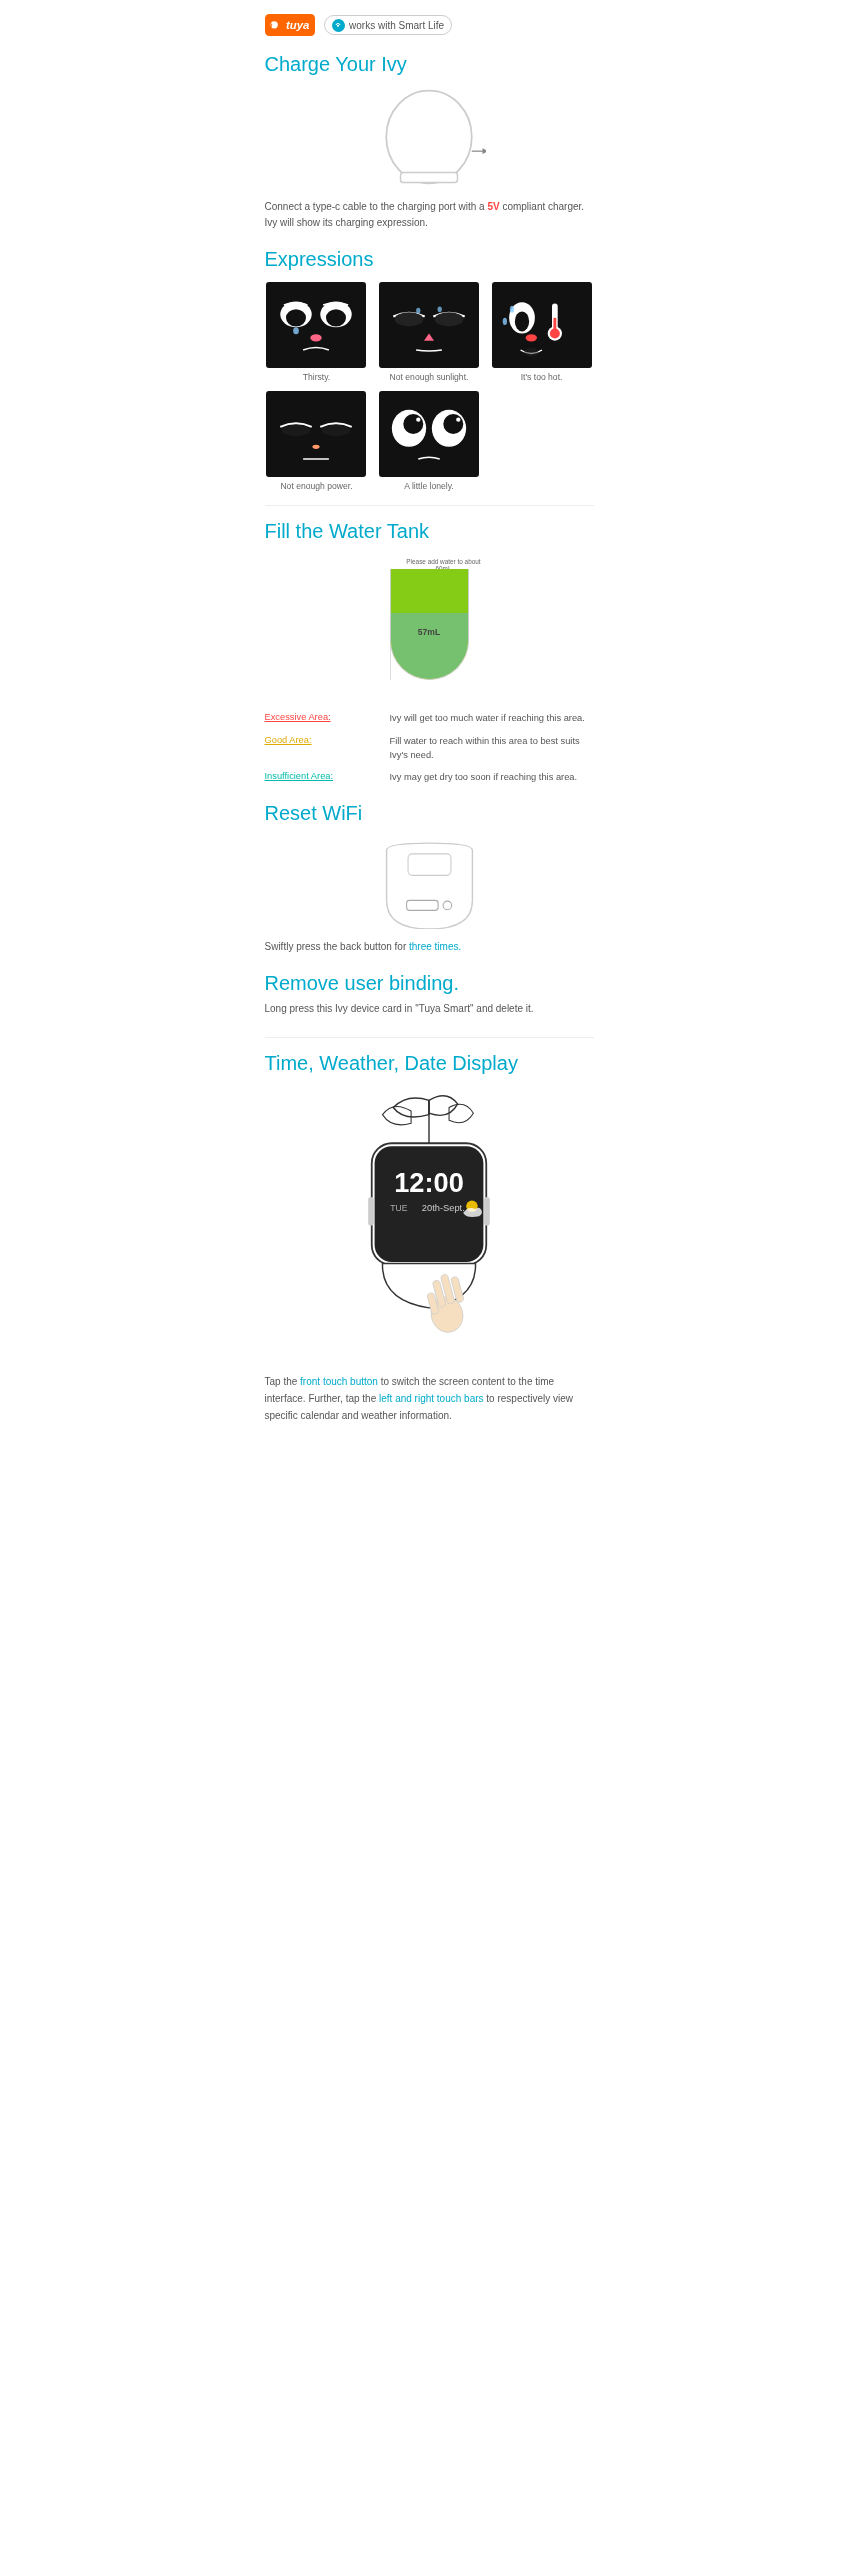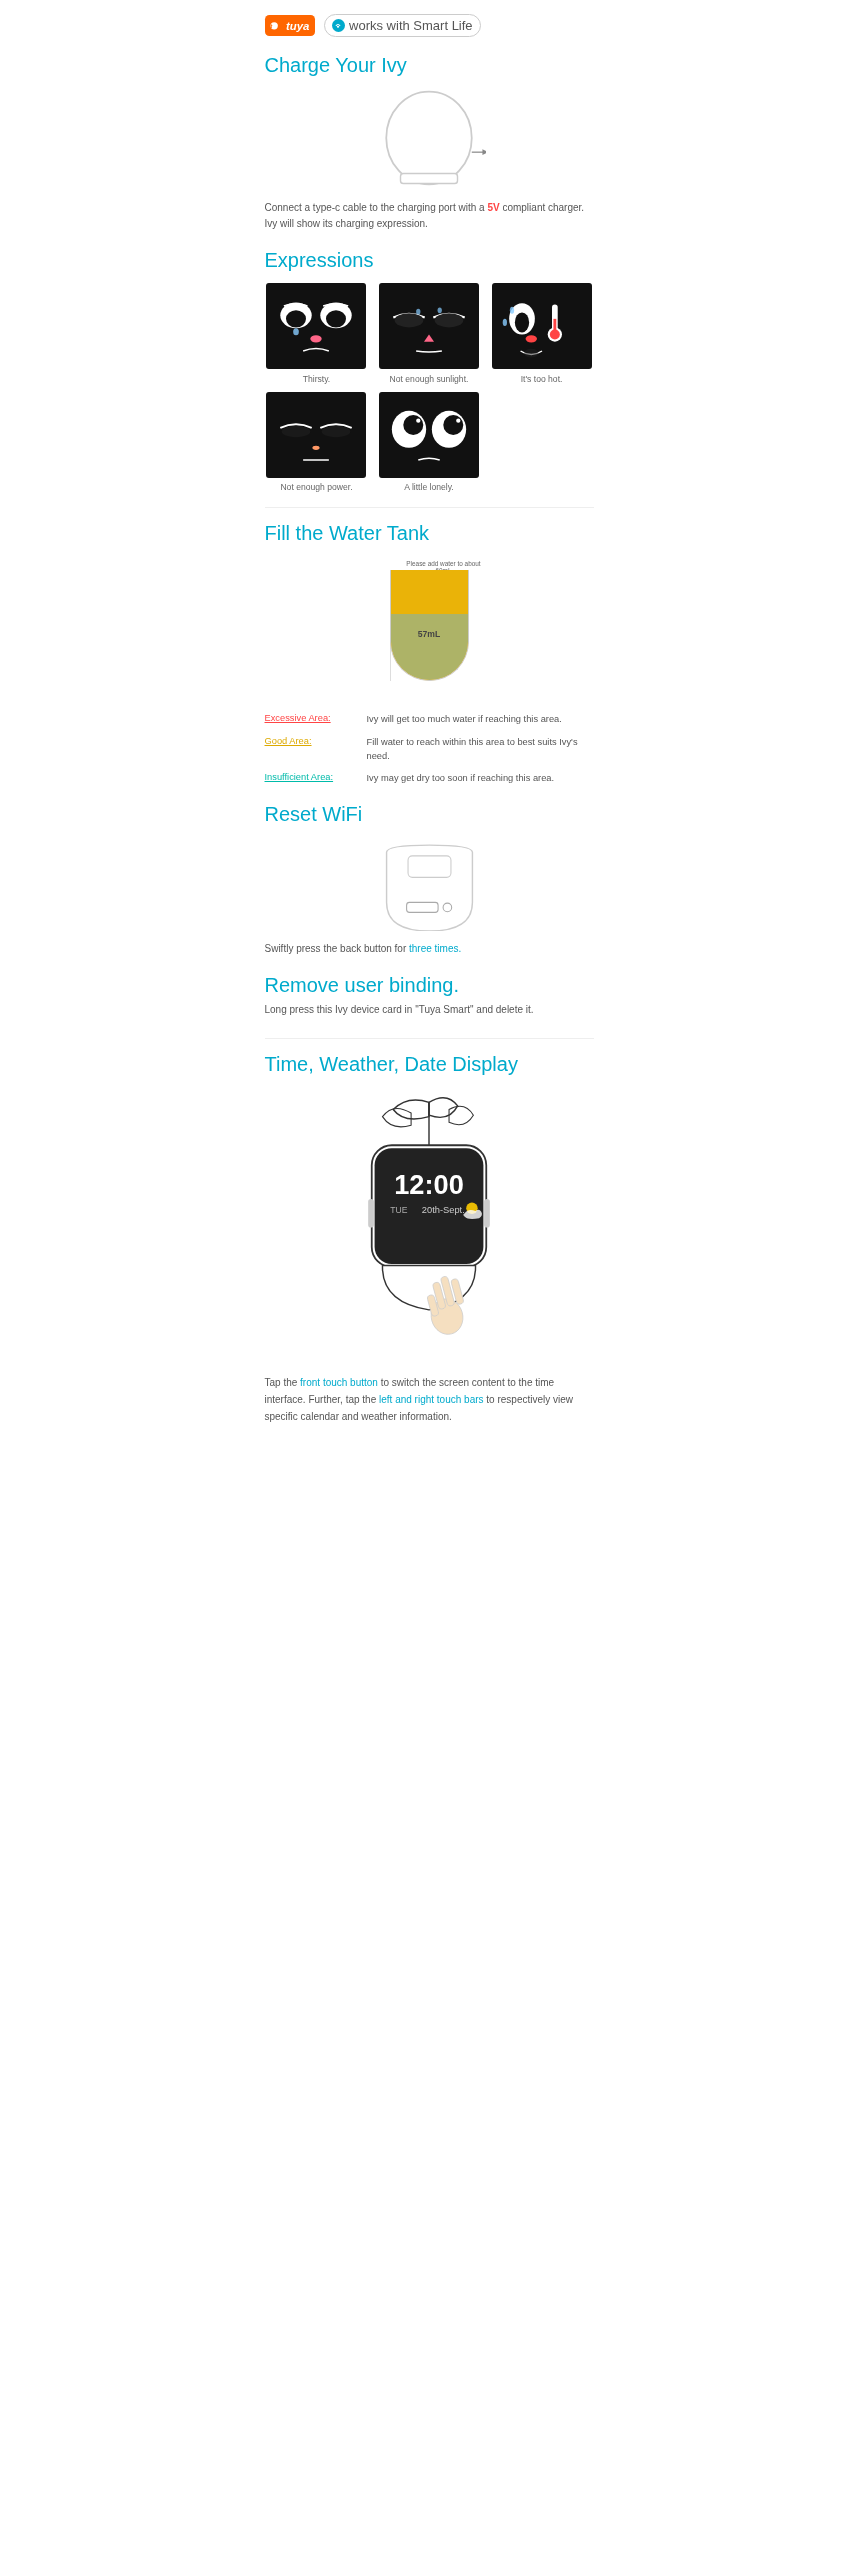--- a/index.html
+++ b/index.html
@@ -31,21 +31,21 @@
       width: 15.7px;
       height: 15.7px;
     }
     .smart-life-badge {
       display: flex;
       align-items: center;
       border: 1.1px solid #ccc;
       border-radius: 14.3px;
       padding: 2.9px 7.2px;
       gap: 4.3px;
-      font-size: 13px;
+      font-size: 10px;
       color: #555;
     }
     .smart-life-badge-icon {
       width: 13px;
       height: 13px;
       background: #00aacc;
       border-radius: 50%;
       display: flex;
       align-items: center;
       justify-content: center;
@@ -128,21 +128,21 @@
 
     .water-areas {
       display: flex;
       flex-direction: column;
       gap: 8.6px;
       margin-bottom: 17px;
     }
     .area-row {
       display: flex;
       align-items: flex-start;
-      gap: 2px;
+      gap: 25px;
     }
     .area-label {
       min-width: 100px;
       font-size: 9.3px;
       font-weight: 500;
     }
     .area-label.excessive {
       color: #ff4444;
       text-decoration: underline;
       text-decoration-style: solid;
@@ -399,21 +399,21 @@
       <div style="position:absolute; left:39px; top:14.3px; width:1.4px; height:111px; background:#ddd;"></div>
 
       <div style="position:absolute; left:39px; top:32px; width:79px; height:1.4px; background:#ff4444;"></div>
 
       <div style="position:absolute; left:64px; top:52px; font-size:7.9px; color:#555;">Good</div>
 
       <div style="position:absolute; left:39px; top:61px; width:79px; height:1.4px; background:#ddaa00;"></div>
 
       <div style="position:absolute; left:50px; top:3.6px; font-size:6.4px; color:#666; text-align:center; width:86px;">Please add water to about 60mL</div>
 
-      <div style="position:absolute; left:39px; top:14.3px; width:79px; height:111px; border:1.4px solid #ccc; border-radius:0 0 43px 43px; border-top:none; overflow:hidden; background:#eab308;">
+      <div style="position:absolute; left:39px; top:14.3px; width:79px; height:111px; border:1.4px solid #ccc; border-radius:0 0 43px 43px; border-top:none; overflow:hidden; background:#84cc16;">
 
         <div style="position:absolute; bottom:0; left:0; right:0; height:60%; background:rgba(100,180,220,0.45); border-radius:0 0 43px 43px;"></div>
 
         <div style="position:absolute; bottom:38%; left:50%; transform:translateX(-50%); font-size:8.6px; color:#444; font-weight:600; white-space:nowrap;">57mL</div>
       </div>
     </div>
   </div>
 
   <div class="water-areas">
     <div class="area-row">

